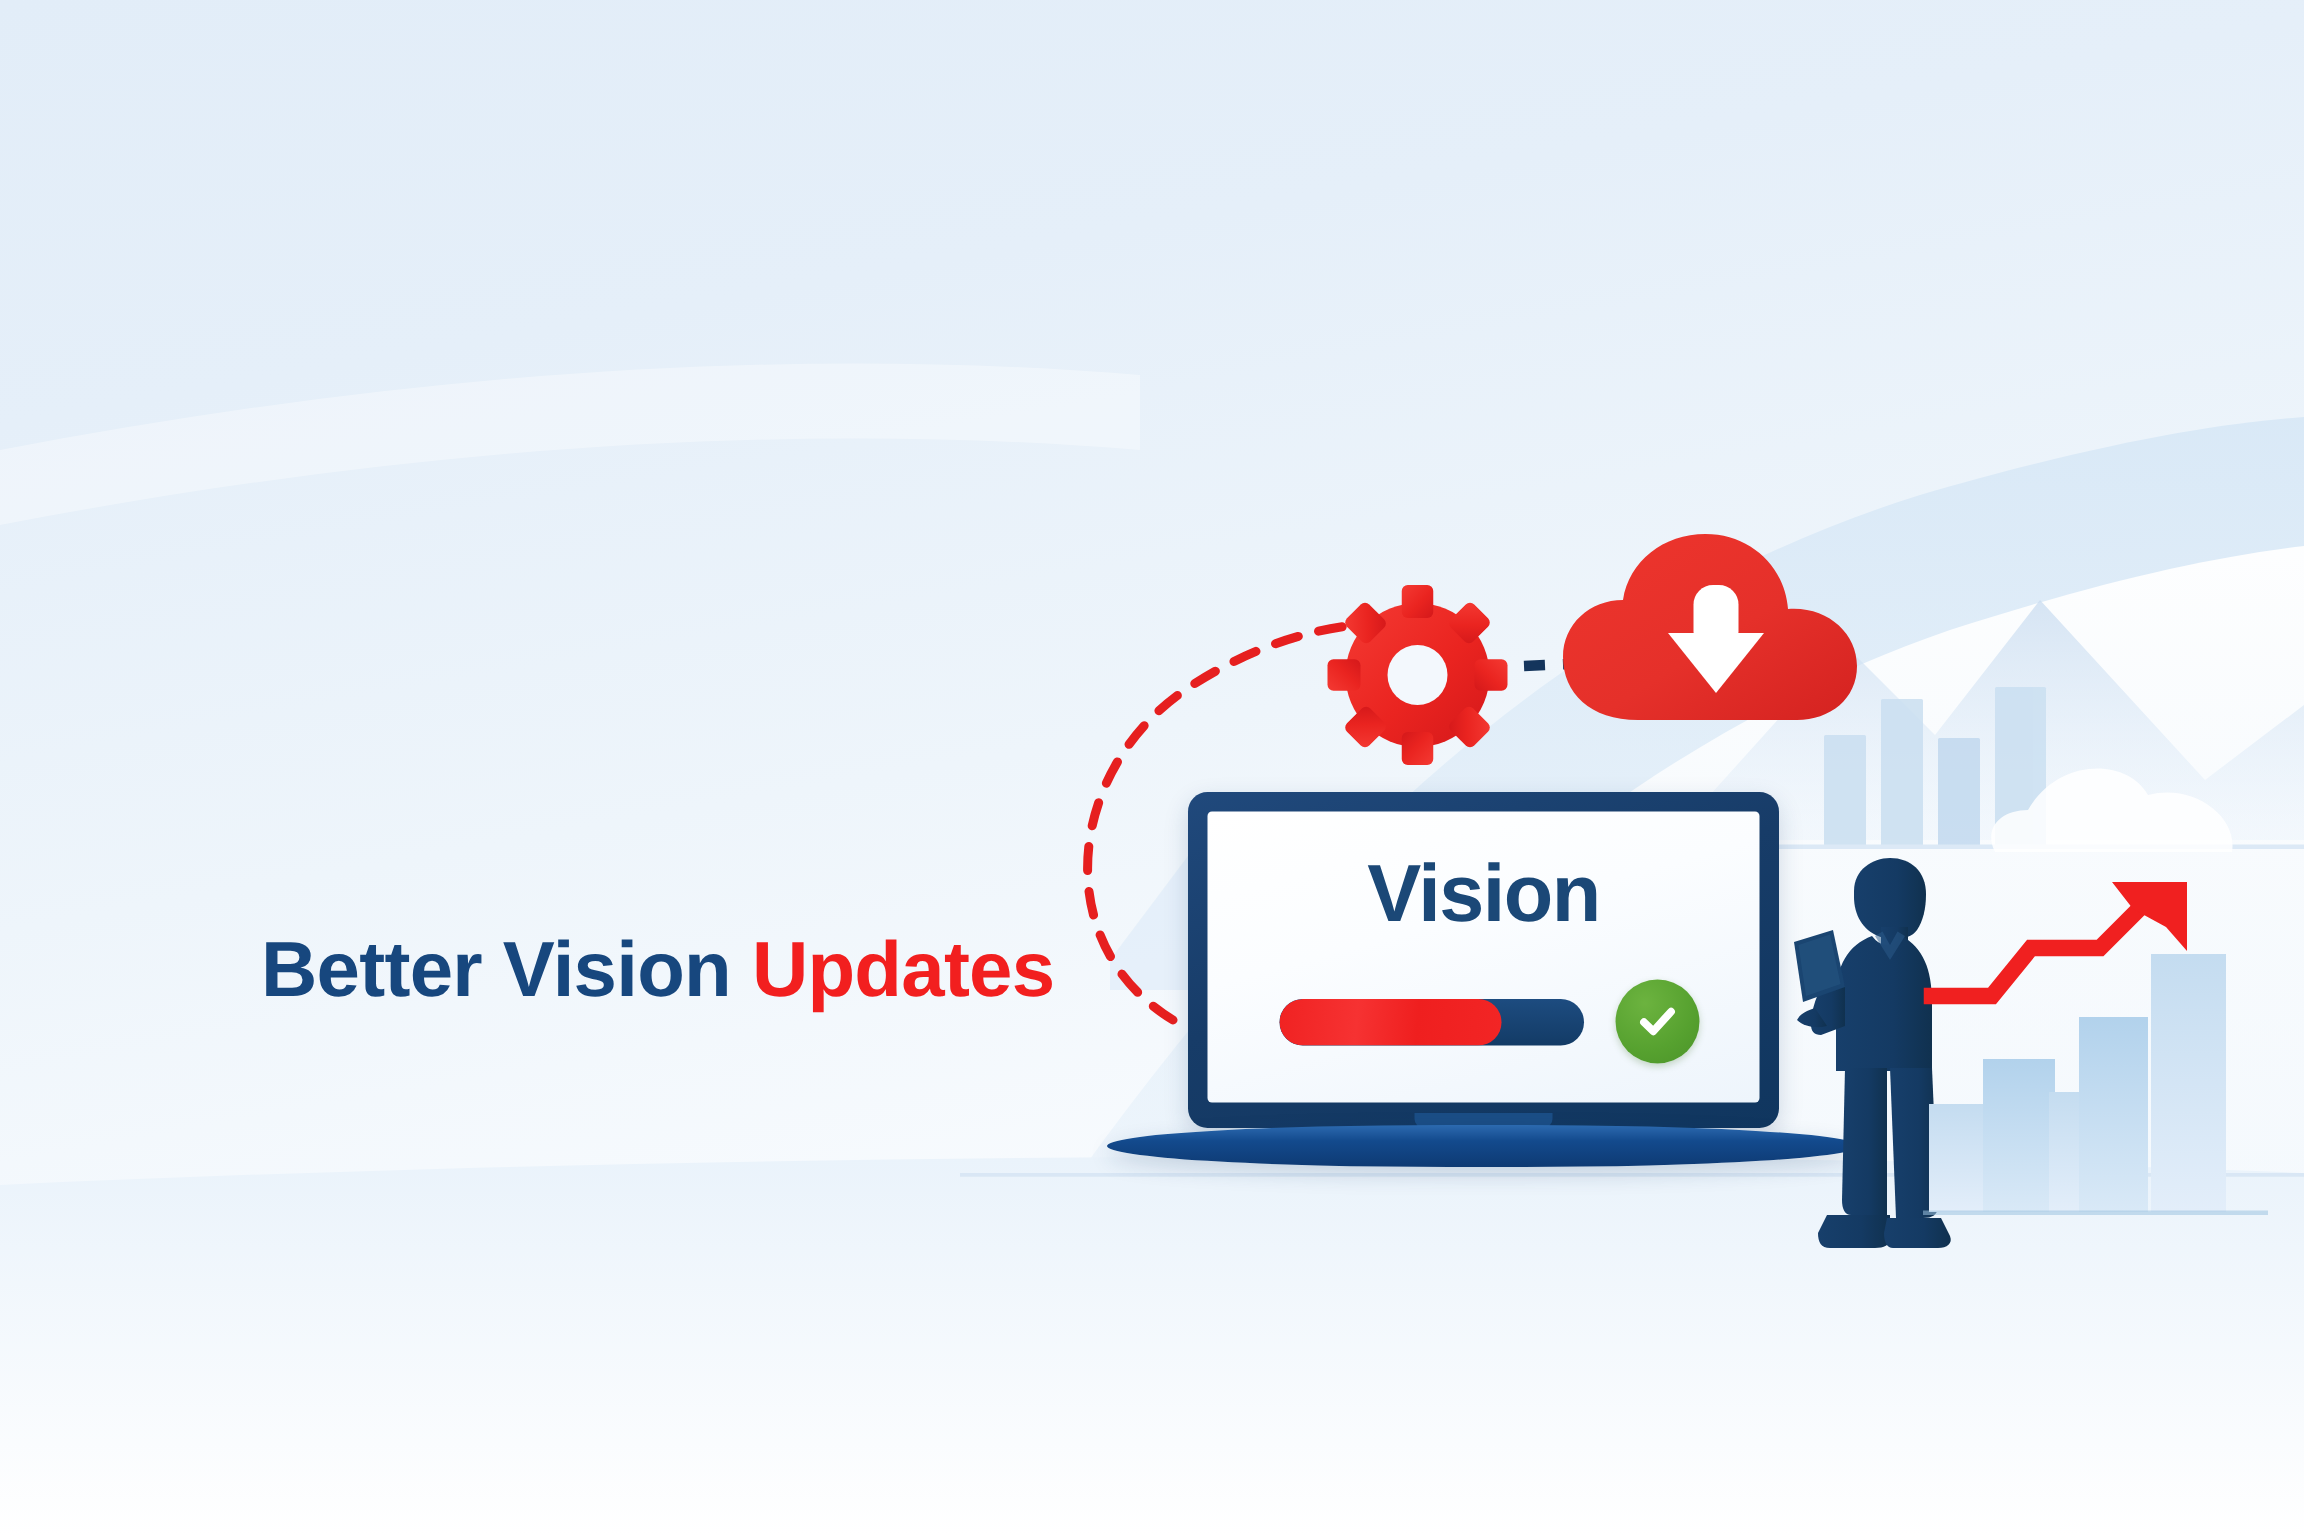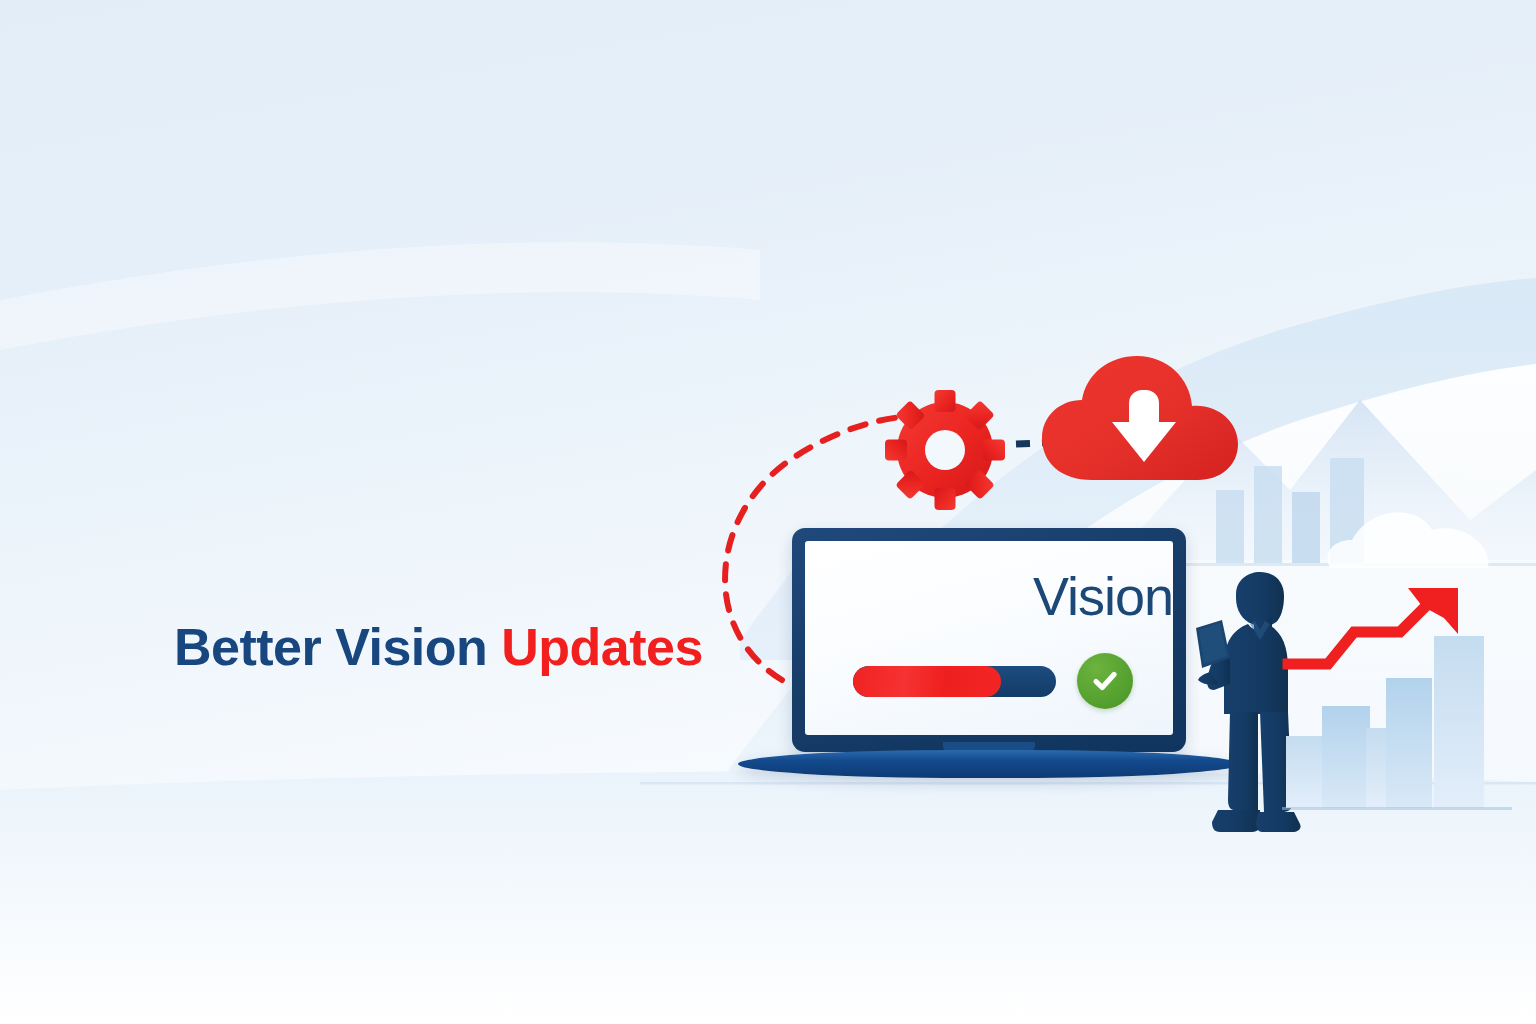--- a/index.html
+++ b/index.html
@@ -65,23 +65,23 @@
     right: 13px;
     bottom: 17px;
     background: linear-gradient(165deg, #ffffff 0%, #fbfdff 40%, #eef5fc 100%);
     border-radius: 3px;
     overflow: hidden;
   }
   .screen-title {
     position: absolute;
     left: 0; right: 0;
     top: 28px;
-    text-align: right;
+    text-align: center;
     font-size: 54px;
-    font-weight: 400;
+    font-weight: 700;
     color: #1b4877;
     letter-spacing: -1px;
     line-height: 1;
   }
   .progress-row {
     position: absolute;
     left: 48px;
     top: 112px;
     display: flex;
     align-items: center;

